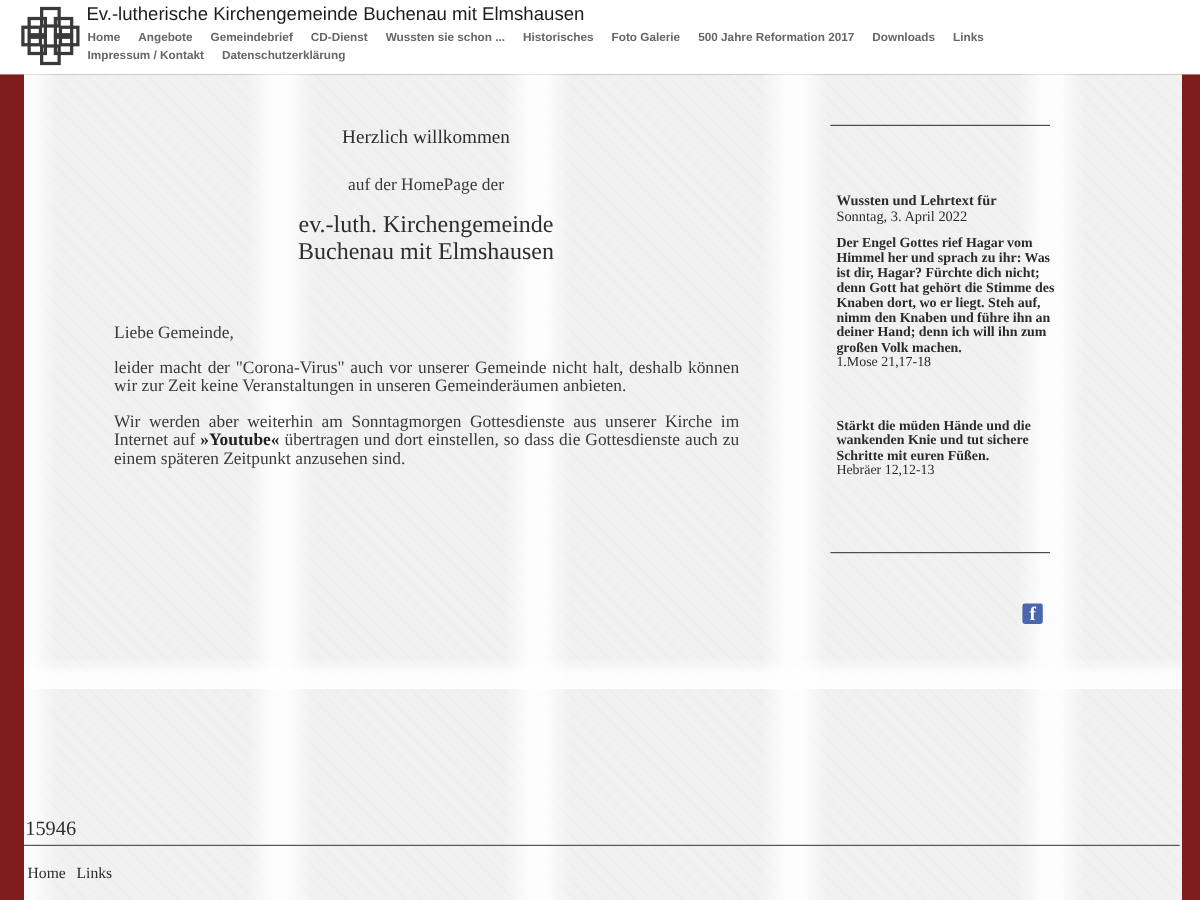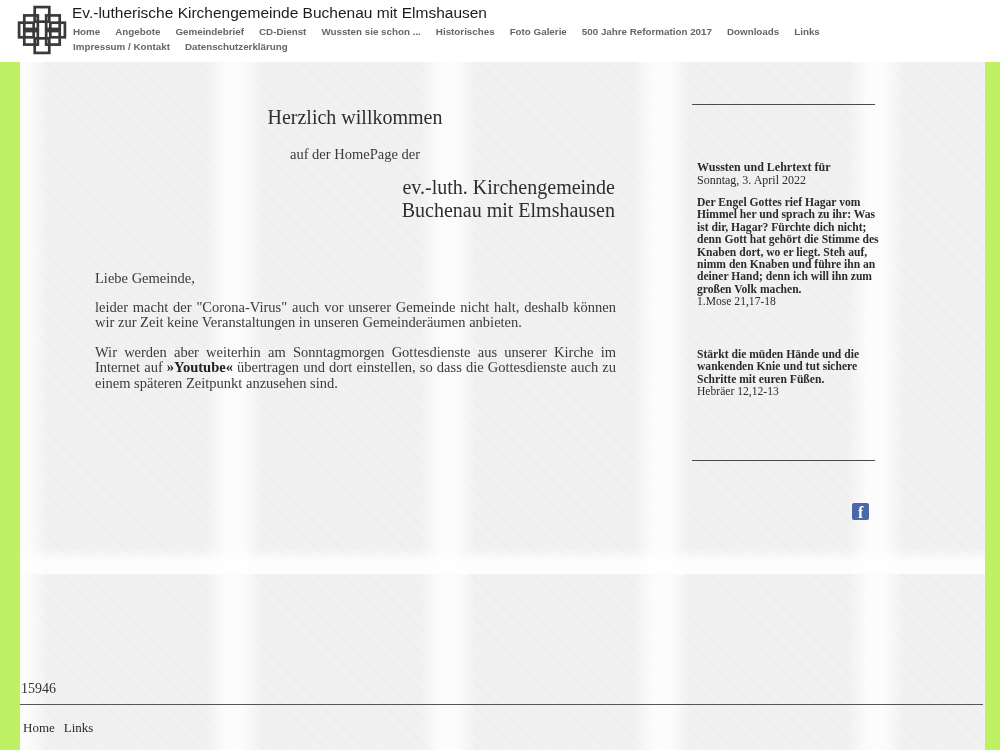--- a/index.html
+++ b/index.html
@@ -1,18 +1,18 @@
 <!DOCTYPE html>
 <html><head>
 <meta charset="utf-8">
 <style>
   * { margin:0; padding:0; box-sizing:border-box; }
   html,body { background:#fff; }
   .page {
-    position:relative; width:1000px; height:750px; background:#bef264;
+    position:relative; width:1000px; height:750px; background:#7f1d1d;
     font-family:"Liberation Serif", serif; overflow:hidden;
   }
   
   .header { position:absolute; left:0; top:0; width:1000px; height:62px; background:#ffffff; z-index:5; }
   .logo { position:absolute; left:17px; top:5px; width:50px; height:50px; }
   .site-title {
     position:absolute; left:72px; top:4px;
     font-family:"Liberation Sans", sans-serif; font-size:15.5px; color:#1c1c1c; white-space:nowrap;
   }
   .nav-row {
@@ -34,23 +34,23 @@
         rgba(255,255,255,0.80) 206px, rgba(255,255,255,0.80) 214px),
       repeating-linear-gradient(180deg,
         rgba(255,255,255,0.00) 0px, rgba(255,255,255,0.00) 486px,
         rgba(255,255,255,0.85) 500px, rgba(255,255,255,0.85) 512px),
       repeating-linear-gradient(45deg,
         rgba(0,0,0,0.012) 0px, rgba(0,0,0,0.012) 2px,
         rgba(0,0,0,0.000) 2px, rgba(0,0,0,0.000) 9px);
   }
   
   .h-center { position:absolute; left:75px; width:520px; text-align:center; color:#2e2e2e; }
-  .heading1 { top:44px; font-size:20px; }
+  .heading1 { top:44px; font-size:16px; }
   .subheading { top:84px; font-size:14.5px; color:#3a3a3a; }
-  .heading2 { top:114px; font-size:20px; line-height:23px;text-align:right; }
+  .heading2 { top:114px; font-size:20px; line-height:23px; }
   .salutation { position:absolute; left:75px; top:208px; font-size:14.5px; color:#3a3a3a; }
   .para {
     position:absolute; left:75px; width:521px; text-align:justify;
     font-size:14.5px; line-height:15.4px; color:#3a3a3a;
   }
   .para1 { top:238px; }
   .para2 { top:283px; }
   .inline-link { font-weight:bold; color:#222; cursor:pointer; }
   
   .side-rule { position:absolute; left:672px; width:183px; border-top:1px solid #4a4a4a; }
@@ -69,21 +69,21 @@
   .copyright .bold { font-weight:bold; cursor:pointer; }
   .fb-icon {
     position:absolute; left:832px; top:441px; width:17px; height:17px;
     background:#4a67ad; border-radius:2px; overflow:hidden; cursor:pointer;
   }
   .fb-icon span {
     position:absolute; left:6px; top:0px; color:#ffffff;
     font-family:"Liberation Serif", serif; font-weight:bold; font-size:16px; line-height:19px;
   }
   
-  .counter { position:absolute; left:1px; top:619px; font-size:14px; color:#2f2f2f; }
+  .counter { position:absolute; left:1px; top:619px; font-size:17px; color:#2f2f2f; }
   .footer-rule { position:absolute; left:0px; top:642px; width:963px; border-top:1px solid #555; }
   .footer-links { position:absolute; left:3px; top:658px; display:flex; gap:9px; font-size:13px; color:#2b2b2b; }
   .footer-links span { cursor:pointer; }
 </style>
 </head>
 <body>
 
 <div class="page">
 
   <div class="header">

